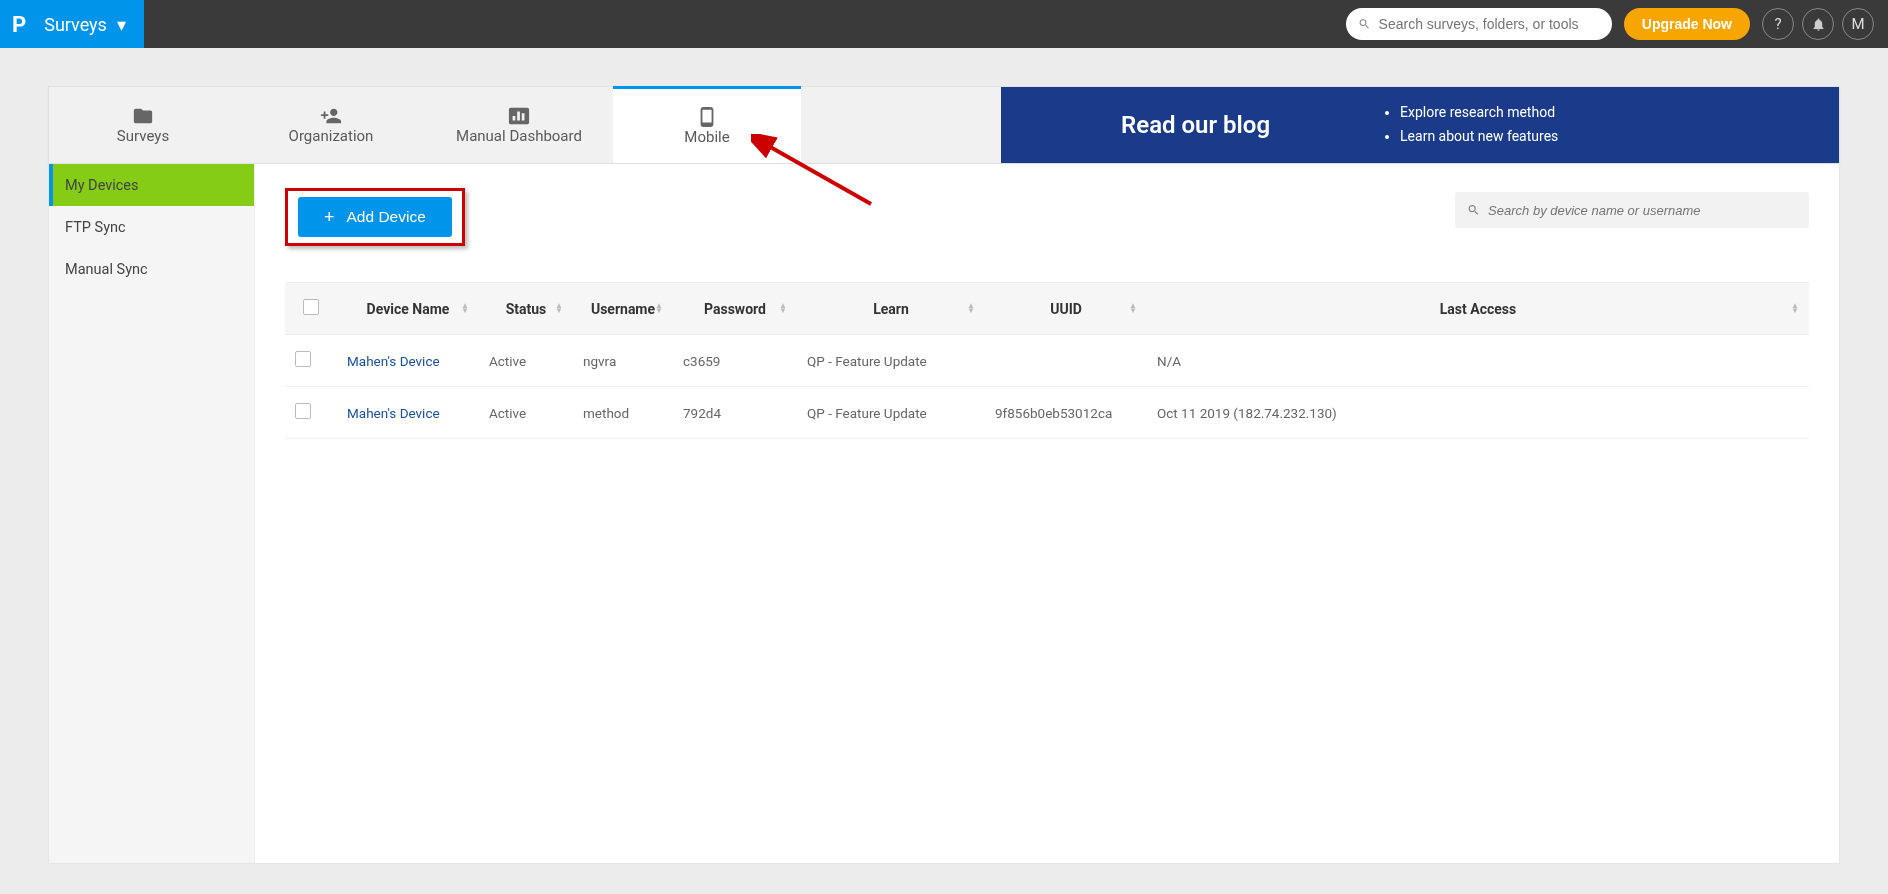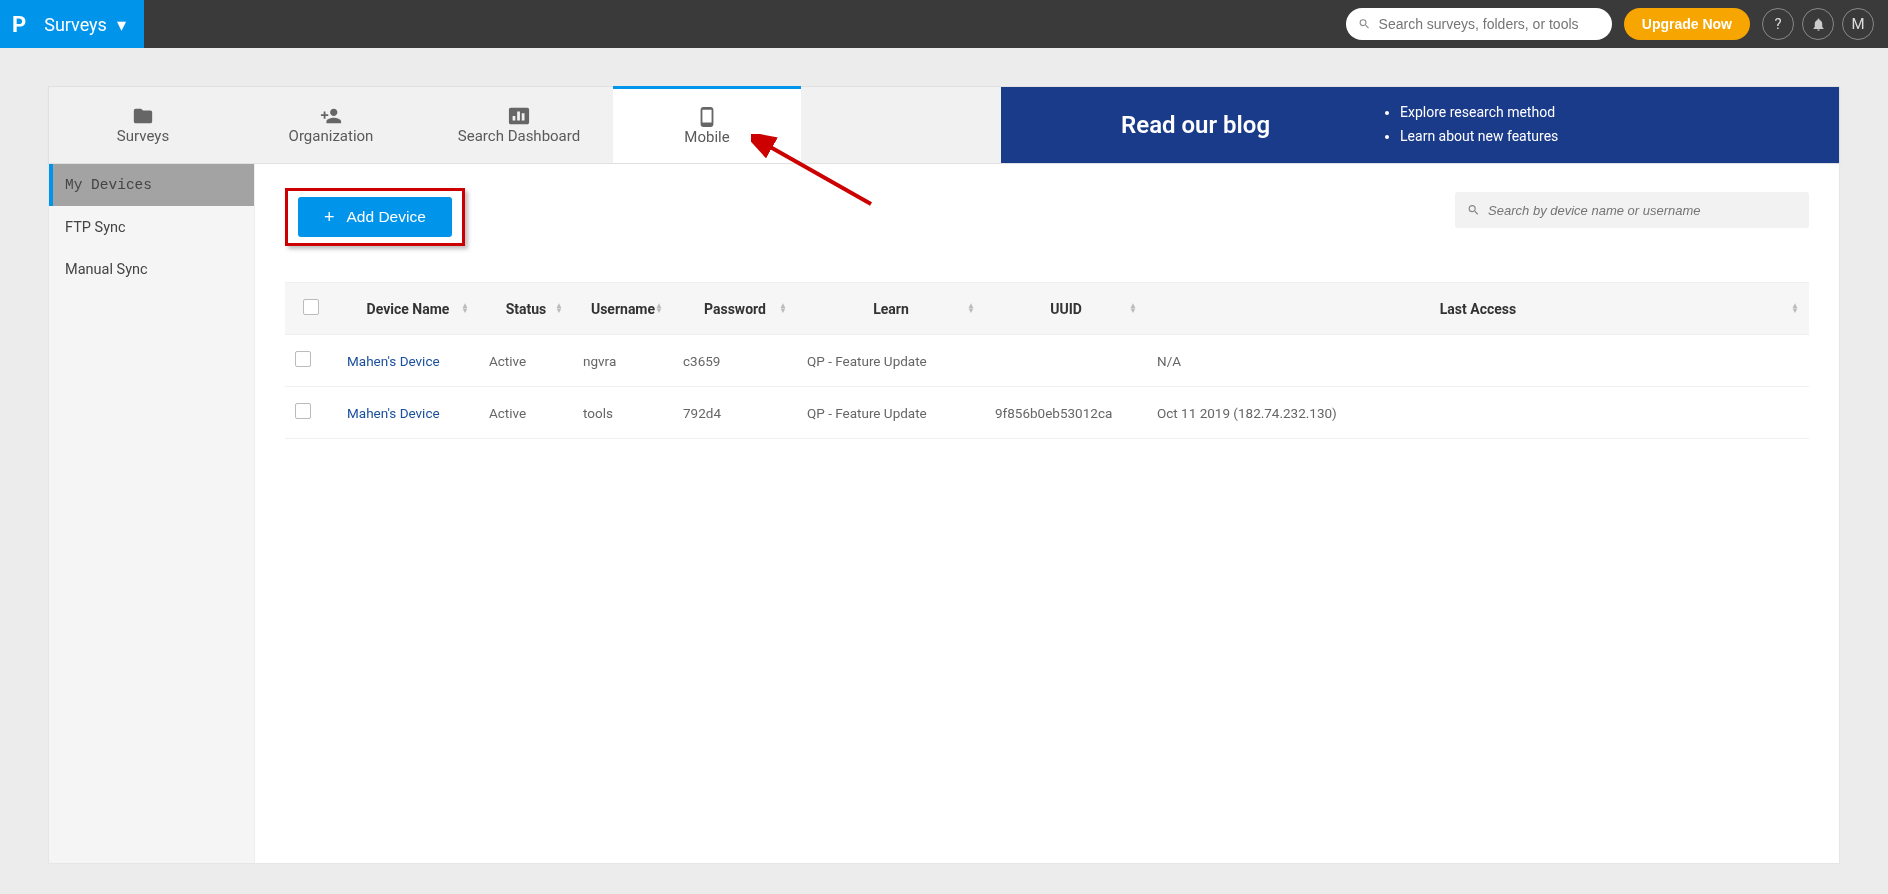--- a/index.html
+++ b/index.html
@@ -23,21 +23,21 @@
 .tab.active { background: #fff; border-top: 3px solid #0095eb; margin-top: -1px; }
 .tab-spacer { flex: 0 0 200px; }
 .blog-panel { flex: 1; background: #1a3a8a; color: #fff; display: flex; align-items: center; padding: 0 60px 0 120px; }
 .blog-title { font-size: 24px; font-weight: 600; }
 .blog-list { margin-left: 130px; list-style: disc; font-size: 14px; line-height: 1.7; }
 
 
 .content { margin: 0 48px; display: flex; background: #fff; min-height: 700px; border: 1px solid #e6e6e6; border-top: none; }
 .sidebar { width: 206px; background: #f5f5f5; border-right: 1px solid #eee; }
 .side-item { height: 42px; display: flex; align-items: center; padding: 0 16px; font-size: 14.5px; color: #444; cursor: pointer; }
-.side-item.active { background: #a3a3a3; border-left: 4px solid #0095eb; padding-left: 12px; font-family: Liberation Mono, monospace; }
+.side-item.active { background: #84cc16; border-left: 4px solid #0095eb; padding-left: 12px; }
 .main { flex: 1; padding: 0 30px 30px 30px; position: relative; }
 
 .action-row { display: flex; align-items: center; padding: 24px 0 24px 0; }
 .addwrap { border: 3px solid #cc0000; padding: 6px 10px; display: inline-block; box-shadow: 3px 3px 4px rgba(0,0,0,0.25); }
 .add-btn { height: 40px; background: #0095eb; color: #fff; border: none; border-radius: 3px; padding: 0 26px; font-size: 15.5px; font-weight: 500; display: inline-flex; align-items: center; cursor: pointer; }
 .add-btn .plus { margin-right: 12px; font-size: 18px; }
 .flex-spacer { flex: 1; }
 .device-search { width: 354px; height: 36px; background: #f2f2f2; border-radius: 3px; display: flex; align-items: center; padding: 0 12px; margin-top: -14px; }
 .device-search input { border: none; outline: none; background: transparent; font-size: 13px; width: 100%; color: #0369a1; font-style: italic; }
 
@@ -93,21 +93,21 @@
   <div class="tab">
     <svg class="icn" viewBox="0 0 24 24">
         <path d="M15 12c2.21 0 4-1.79 4-4s-1.79-4-4-4-4 1.79-4 4 1.79 4 4 4zm-9-2V7H4v3H1v2h3v3h2v-3h3v-2H6zm9 4c-2.67 0-8 1.34-8 4v2h16v-2c0-2.66-5.33-4-8-4z"></path>
       </svg>
     <span>Organization</span>
   </div>
   <div class="tab">
     <svg class="icn" viewBox="0 0 24 24">
         <path d="M21 3H3c-1.1 0-2 .9-2 2v14c0 1.1.9 2 2 2h18c1.1 0 2-.9 2-2V5c0-1.1-.9-2-2-2zM8 17H5v-5h3v5zm5 0h-3V7h3v10zm5 0h-3v-8h3v8z"></path>
       </svg>
-    <span>Search Dashboard</span>
+    <span>Manual Dashboard</span>
   </div>
   <div class="tab active">
     <svg class="icn" viewBox="0 0 24 24">
         <path d="M16 1H8C6.34 1 5 2.34 5 4v16c0 1.66 1.34 3 3 3h8c1.66 0 3-1.34 3-3V4c0-1.66-1.34-3-3-3zm1 17H7V4h10v14z"></path>
       </svg>
     <span>Mobile</span>
   </div>
   <div class="tab-spacer"></div>
   <div class="blog-panel">
     <div class="blog-title">Read our blog</div>
@@ -183,21 +183,21 @@
           <td>ngvra</td>
           <td>c3659</td>
           <td>QP - Feature Update</td>
           <td></td>
           <td>N/A</td>
         </tr>
         <tr>
           <td><span class="chk"></span></td>
           <td class="link">Mahen's Device</td>
           <td>Active</td>
-          <td>tools</td>
+          <td>method</td>
           <td>792d4</td>
           <td>QP - Feature Update</td>
           <td>9f856b0eb53012ca</td>
           <td>Oct 11 2019 (182.74.232.130)</td>
         </tr>
       </tbody>
     </table>
 
   </div>
 </div>

